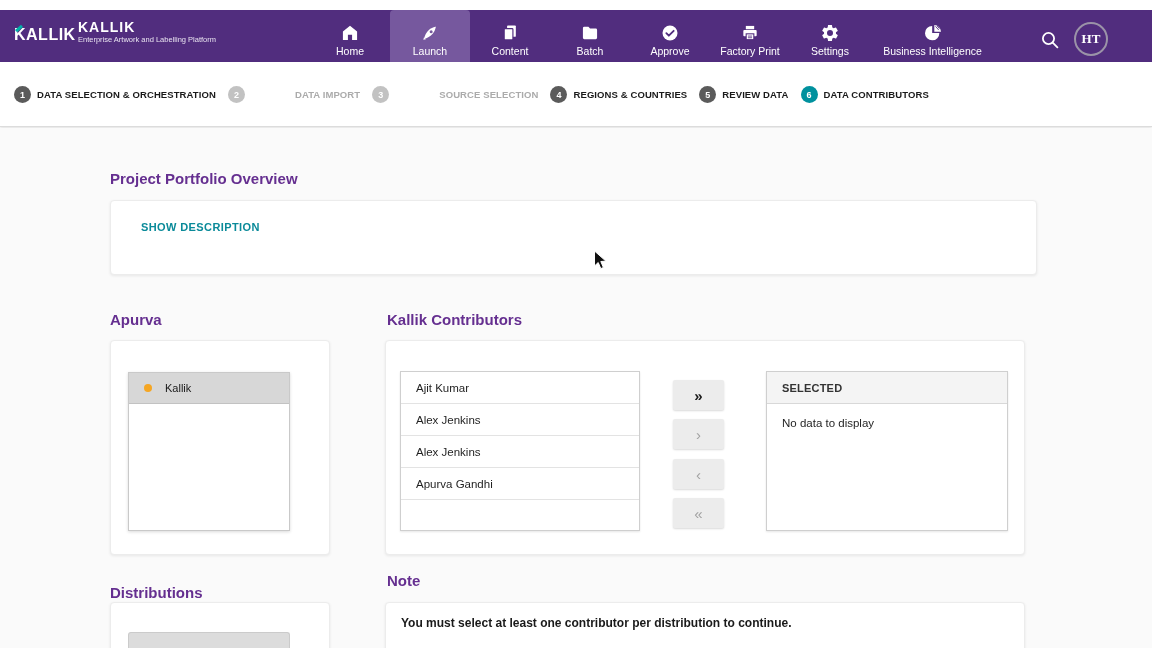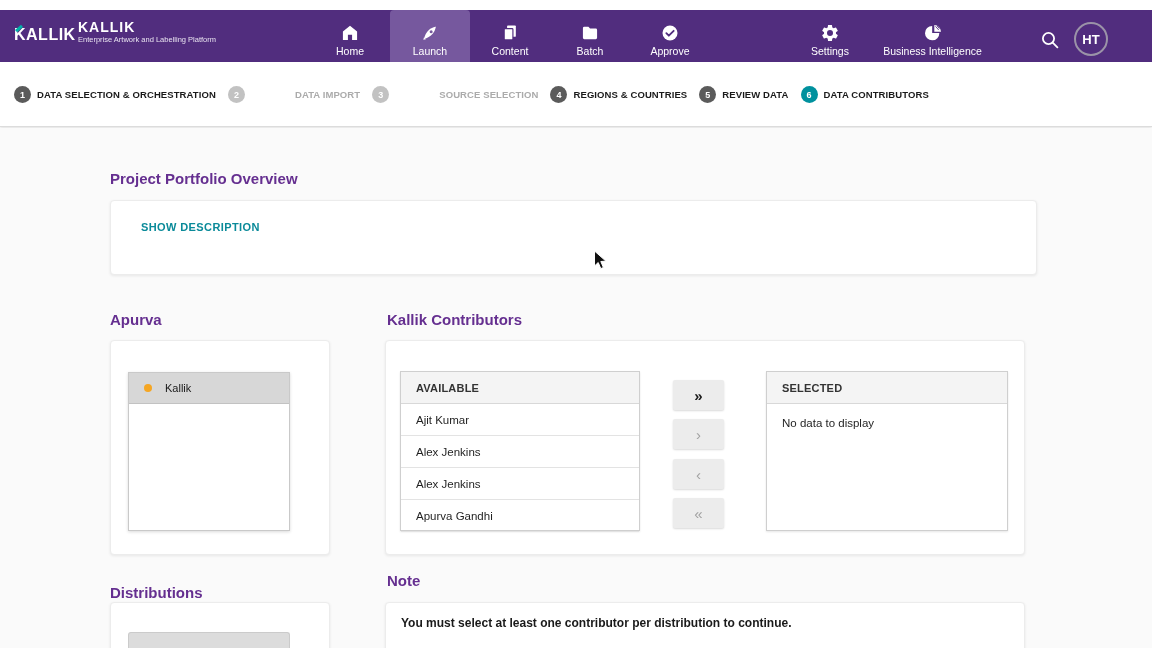--- a/index.html
+++ b/index.html
@@ -15,21 +15,21 @@
   .logo2 { left:78px; top:9px; color:#fff; }
   .logo2 .name { font-size:14px; font-weight:bold; letter-spacing:1px; line-height:16px; }
   .logo2 .tagline { font-size:7.5px; line-height:10px; color:#E8E2F0; }
   .nav-item { top:0; height:52px; width:80px; display:flex; flex-direction:column; align-items:center;
     justify-content:flex-end; padding-bottom:5px; color:#fff; cursor:pointer; }
   .nav-item.active { background:#76589E; border-radius:4px 4px 0 0; }
   .nav-icon { height:22px; display:flex; align-items:flex-end; justify-content:center; }
   .nav-label { font-size:10.5px; margin-top:2px; white-space:nowrap; }
   .searchbtn { left:1038px; top:18px; width:24px; height:24px; }
   .avatar { left:1074px; top:12px; width:34px; height:34px; border:2px solid #9B93A8; border-radius:50%;
-    color:#fff; font-weight:bold; font-size:13px; display:flex; align-items:center; justify-content:center; }
+    color:#fff; font-weight:bold; font-size:13px; display:flex; align-items:center; justify-content:center;font-family:Liberation Serif, serif; }
 
   
   #stepperbar { left:0; top:62px; width:1152px; height:65px; background:#fff;
     border-bottom:1px solid #DCDCDC; box-shadow:0 2px 3px rgba(0,0,0,.10); }
   #steps { left:14px; top:0; height:65px; display:flex; align-items:center; }
   .step { display:flex; align-items:center; margin-right:12px; }
   .step-circle { width:17px; height:17px; border-radius:50%; color:#fff; font-size:9px; font-weight:bold;
     display:flex; align-items:center; justify-content:center; margin-right:6px; flex:none; }
   .step-circle.done { background:#5B5B5B; }
   .step-circle.inactive { background:#C2C2C2; }
@@ -127,20 +127,31 @@
     <div class="abs nav-item" style="left:630px">
       <span class="nav-icon">
         <svg width="20" height="20" viewBox="0 0 24 24">
           <circle cx="12" cy="12" r="9" fill="#fff"></circle>
           <path d="M7.6 12.2l3 3 5.8-5.8" stroke="#512D7E" stroke-width="2.2" fill="none" stroke-linecap="round" stroke-linejoin="round"></path>
         </svg>
       </span>
       <span class="nav-label">Approve</span>
     </div>
 
+    <div class="abs nav-item" style="left:710px">
+      <span class="nav-icon">
+        <svg width="20" height="20" viewBox="0 0 24 24">
+          <rect x="7" y="3.5" width="10" height="4" fill="#fff"></rect>
+          <rect x="4" y="8.3" width="16" height="7.6" rx="1.2" fill="#fff"></rect>
+          <rect x="7.4" y="13" width="9.2" height="7" fill="#fff" stroke="#512D7E" stroke-width="1.3"></rect>
+          <path d="M9.5 15.7h5M9.5 17.7h5" stroke="#512D7E" stroke-width="1"></path>
+        </svg>
+      </span>
+      <span class="nav-label">Factory Print</span>
+    </div>
 
     <div class="abs nav-item" style="left:790px">
       <span class="nav-icon">
         <svg width="20" height="20" viewBox="0 0 24 24">
           <path fill-rule="evenodd" fill="#fff" d="M19.14 12.94c.04-.3.06-.61.06-.94 0-.32-.02-.64-.07-.94l2.03-1.58a.49.49 0 0 0 .12-.61l-1.92-3.32a.49.49 0 0 0-.59-.22l-2.39.96c-.5-.38-1.03-.7-1.62-.94l-.36-2.54a.48.48 0 0 0-.48-.41h-3.84c-.24 0-.43.17-.47.41l-.36 2.54c-.59.24-1.13.57-1.62.94l-2.39-.96a.49.49 0 0 0-.59.22L2.74 8.87c-.12.21-.08.47.12.61l2.03 1.58c-.05.3-.09.63-.09.94s.02.64.07.94l-2.03 1.58a.49.49 0 0 0-.12.61l1.92 3.32c.12.22.37.29.59.22l2.39-.96c.5.38 1.03.7 1.62.94l.36 2.54c.05.24.24.41.48.41h3.84c.24 0 .44-.17.47-.41l.36-2.54c.59-.24 1.13-.56 1.62-.94l2.39.96c.22.08.47 0 .59-.22l1.92-3.32c.12-.22.07-.47-.12-.61l-2.01-1.58zM12 15.6A3.6 3.6 0 1 1 12 8.4a3.6 3.6 0 0 1 0 7.2z"></path>
         </svg>
       </span>
       <span class="nav-label">Settings</span>
     </div>
 
@@ -212,21 +223,20 @@
         <span class="dot"></span>
         <span>Kallik</span>
       </div>
     </div>
   </div>
 
   <div class="abs sec-title" style="left:387px; top:311px">Kallik Contributors</div>
   <div class="abs card" style="left:385px; top:340px; width:640px; height:215px">
 
     <div class="abs dualbox" style="left:14px; top:30px; width:240px; height:160px">
-      <div class="dual-header">AVAILABLE</div>
       <div class="row">Ajit Kumar</div>
       <div class="row">Alex Jenkins</div>
       <div class="row">Alex Jenkins</div>
       <div class="row">Apurva Gandhi</div>
     </div>
 
     <button class="abs xferbtn" style="top:39px">
       <span class="glyph">»</span>
     </button>
     <button class="abs xferbtn off" style="top:78px">

